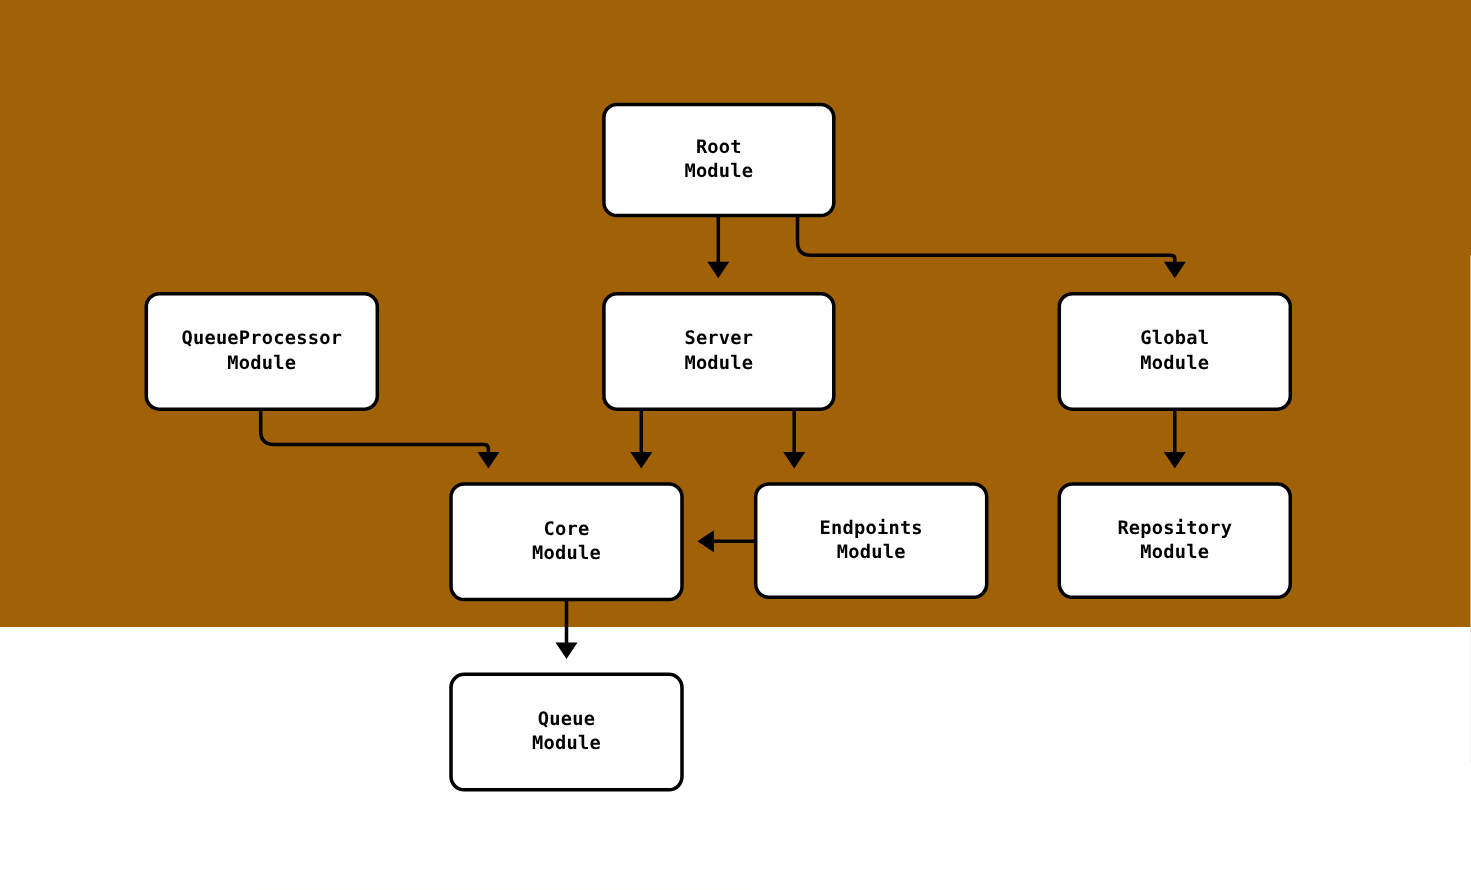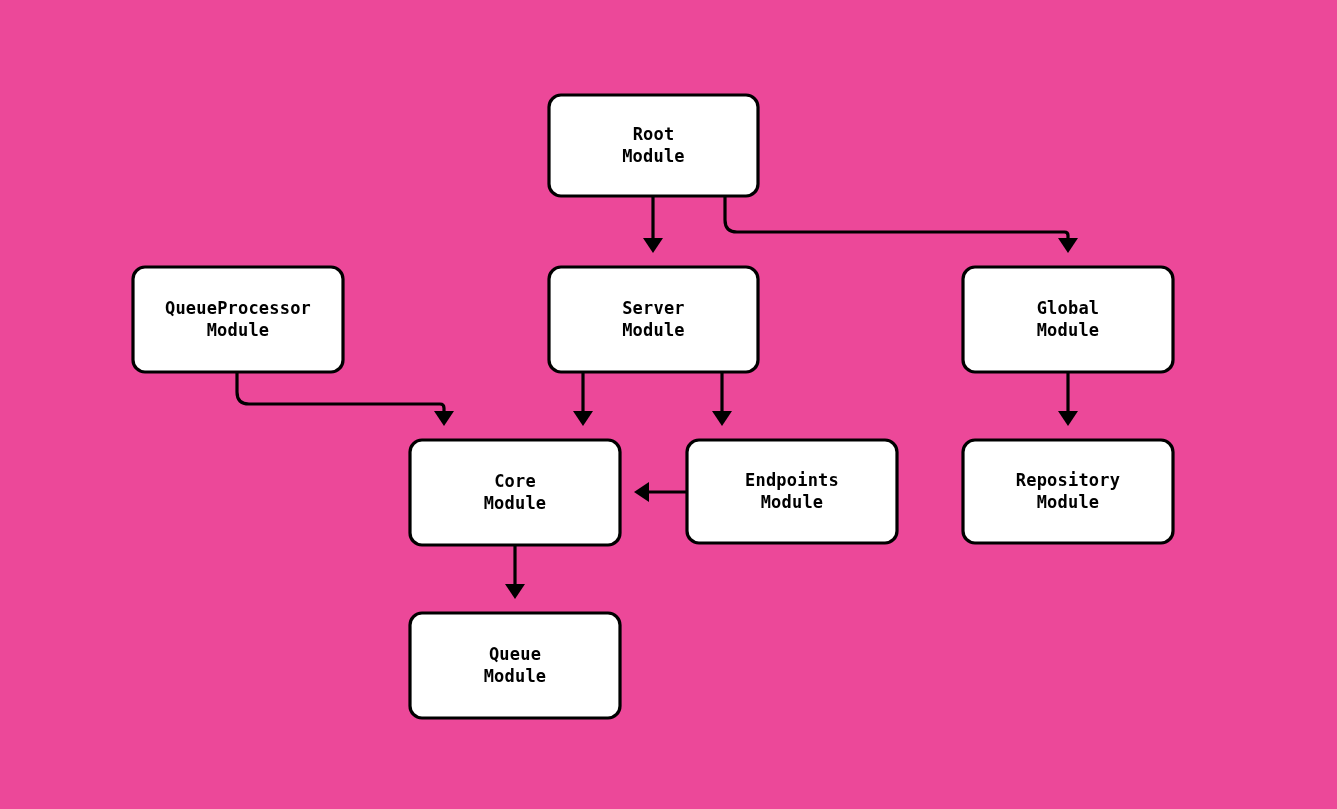--- a/index.html
+++ b/index.html
@@ -10,22 +10,22 @@
   }
   body {
     width: 1337px;
     height: 809px;
     overflow: hidden;
     font-family: "DejaVu Sans Mono", "Liberation Mono", monospace;
   }
   #diagram-root {
     position: relative;
     width: 1337px;
-    height: 809px;
-    background: #ec4899;
+    height: 570px;
+    background: #a16207;
   }
   svg.diagram-canvas {
     display: block;
     width: 1337px;
     height: 809px;
   }
   .node-shape {
     fill: #ffffff;
     stroke: #000000;
     stroke-width: 3.2;

